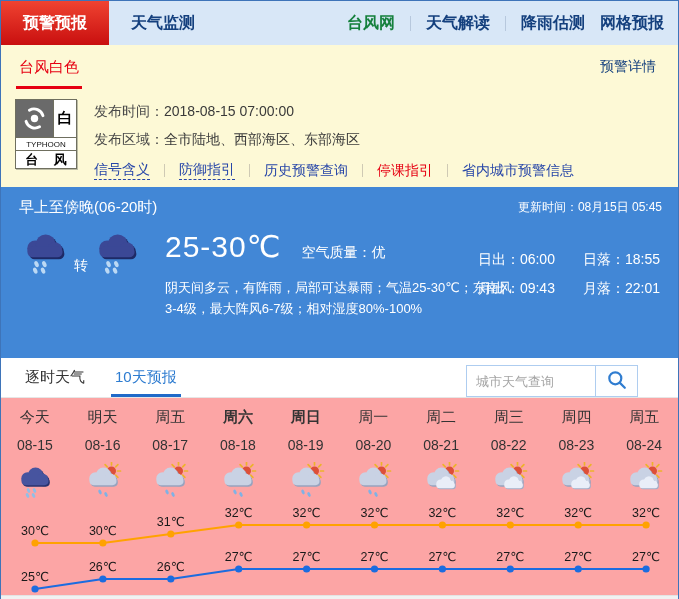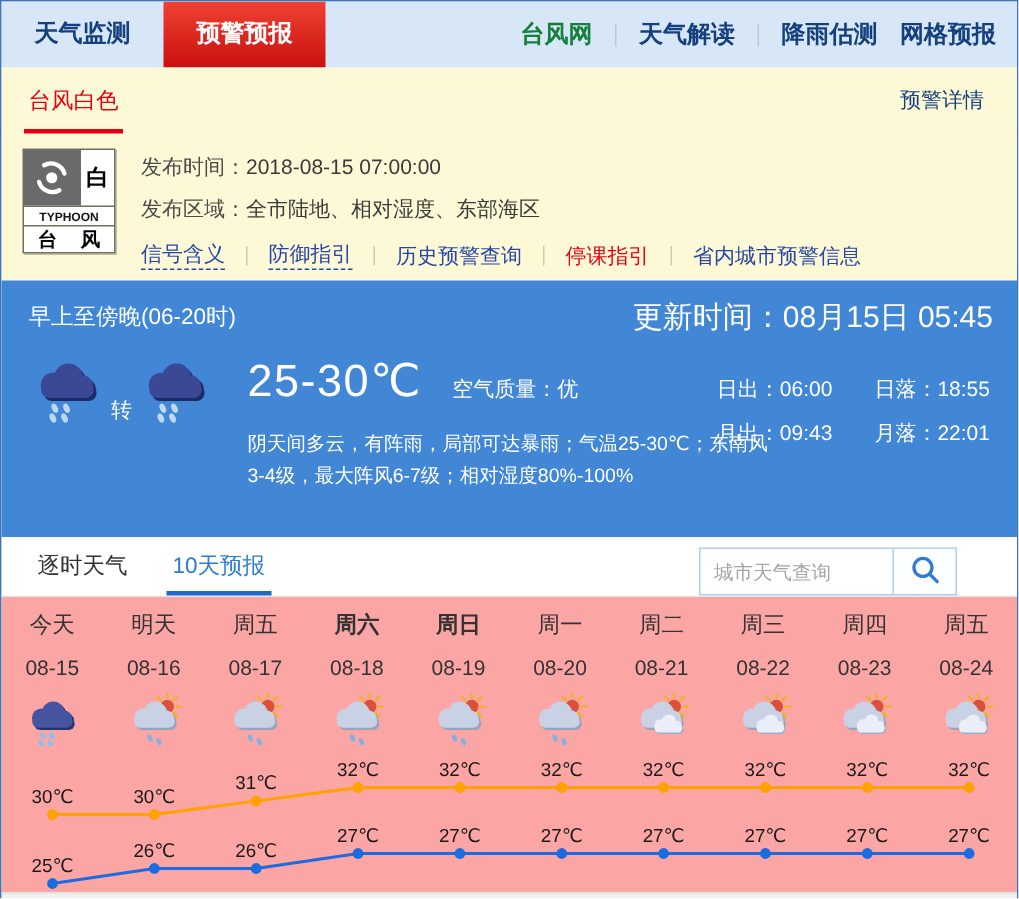--- a/index.html
+++ b/index.html
@@ -23,36 +23,36 @@
   .warn-title { color:#e60012; font-size:15px; position:relative; height:100%; display:flex; align-items:center; cursor:pointer; }
   .warn-title::after { content:""; position:absolute; left:-3px; right:-3px; bottom:0; height:3px; background:#e60012; }
   .warn-detail { color:#14407e; font-size:14px; cursor:pointer; }
 
   
   .warnpanel { height:98px; background:#fdf9d6; display:flex; padding:10px 0 0 14px; }
   .tbadge { width:62px; height:70px; border:1px solid #6f6f5f; background:#fff; box-shadow:1px 1px 0 #bdbda5; }
   .tb-row1 { display:flex; height:37px; }
   .tb-spiral { width:38px; background:#6a6a6a; display:flex; align-items:center; justify-content:center; border-right:1px solid #6f6f5f; }
   .tb-white { flex:1; display:flex; align-items:center; justify-content:center; font-size:15px; font-weight:bold; color:#000; }
-  .tb-en { height:13px; border-top:1px solid #6f6f5f; font-size:8px; font-weight:bold; text-align:center; line-height:13px; color:#111; }
+  .tb-en { height:13px; border-top:1px solid #6f6f5f; font-size:8px; font-weight:normal; text-align:center; line-height:13px; color:#111; }
   .tb-cn { height:18px; border-top:1px solid #6f6f5f; font-size:13px; font-weight:bold; text-align:center; line-height:17px; letter-spacing:6px; text-indent:6px; color:#000; }
   .warninfo { margin-left:17px; font-size:14px; color:#3a3a3a; padding-top:2px; }
   .wrow { line-height:21px; margin-bottom:7px; }
   .wrow .lab { color:#4a4a4a; }
   .wlinks { display:flex; align-items:center; margin-top:11px; font-size:14px; }
   .wlink { color:#2746a8; cursor:pointer; text-decoration:none; }
   .wlink.dashed { border-bottom:1px dashed #2746a8; }
   .wlink.red { color:#e60012; }
   .lsep { width:1px; height:13px; background:#cfcab4; margin:0 14px; }
 
   
   .nowpanel { height:171px; background:#4287d6; color:#fff; position:relative; padding:11px 16px 0 18px; }
   .np-top { display:flex; justify-content:space-between; align-items:center; }
   .np-period { font-size:15px; }
-  .np-update { font-size:20px; }
+  .np-update { font-size:12px; }
   .np-main { display:flex; margin-top:10px; }
   .np-icons { display:flex; align-items:flex-start; width:146px; flex-shrink:0; }
   .np-trans { font-size:14px; margin:30px 3px 0 3px; }
   .np-mid { width:352px; }
   .np-temp-row { display:flex; align-items:baseline; margin-top:2px; }
   .np-temp { font-size:30px; letter-spacing:1px; }
   .np-air { font-size:14px; margin-left:20px; }
   .np-desc { font-size:13px; line-height:21px; margin-top:13px; }
   .np-sunmoon { position:absolute; right:18px; top:64px; display:grid; grid-template-columns:auto auto;
                 column-gap:28px; row-gap:11px; font-size:14px; }
@@ -82,22 +82,22 @@
   #tempchart { display:block; }
   .bottomstrip { height:21px; background:#f1f1f1; border-top:1px solid #e3e3e3; }
 </style>
 </head>
 <body>
 
 <div class="page">
 
   <header class="topnav">
     <div class="nav-left">
+        <div class="nav-item active">预警预报</div>
         <div class="nav-item">天气监测</div>
-        <div class="nav-item active">预警预报</div>
       </div>
     <div class="nav-right">
         <span class="nav-rt hl">台风网</span>
         <span class="navsep"></span>
         <span class="nav-rt">天气解读</span>
         <span class="navsep"></span>
         <span class="nav-rt">降雨估测</span>
         <span class="nav-rt">网格预报</span>
       </div>
   </header>
@@ -120,21 +120,21 @@
         <div class="tb-white">白</div>
       </div>
       <div class="tb-en">TYPHOON</div>
       <div class="tb-cn">台 风</div>
     </div>
     <div class="warninfo">
       <div class="wrow">
         <span class="lab">发布时间：</span><span>2018-08-15 07:00:00</span>
       </div>
       <div class="wrow">
-        <span class="lab">发布区域：</span><span>全市陆地、相对湿度、东部海区</span>
+        <span class="lab">发布区域：</span><span>全市陆地、西部海区、东部海区</span>
       </div>
       <div class="wlinks">
           <a class="wlink dashed">信号含义</a>
           <span class="lsep"></span>
           <a class="wlink dashed">防御指引</a>
           <span class="lsep"></span>
           <a class="wlink">历史预警查询</a>
           <span class="lsep"></span>
           <a class="wlink red">停课指引</a>
           <span class="lsep"></span>

